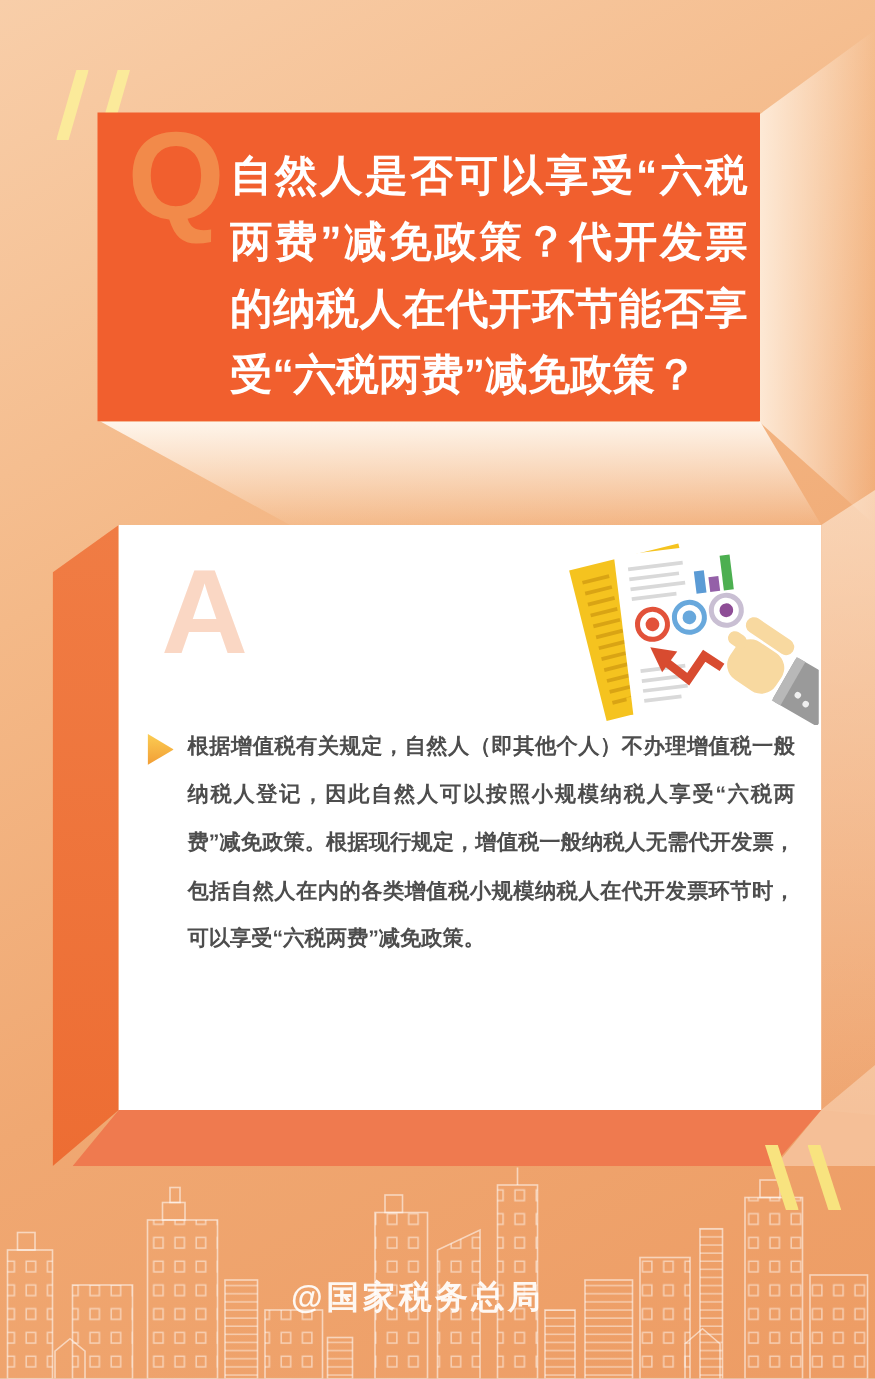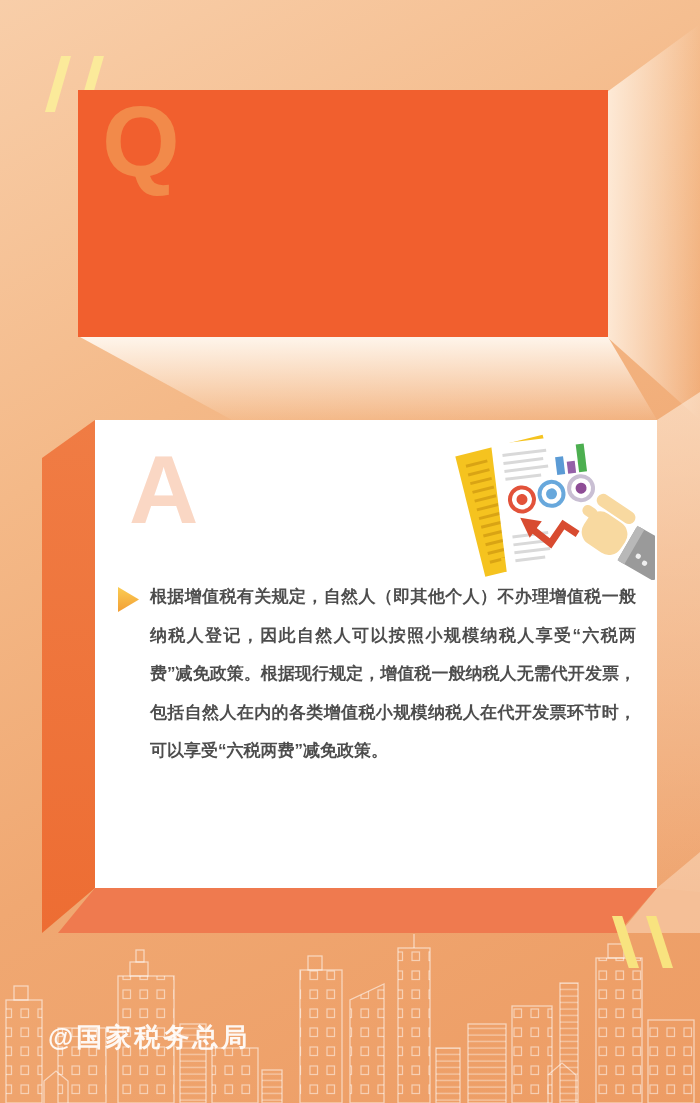--- a/index.html
+++ b/index.html
@@ -47,21 +47,21 @@
     color:#FAD7C4;line-height:1;}
   .illu{position:absolute;right:2px;top:14px;width:212px;height:146px;}
   .bullet{position:absolute;left:23px;top:167px;width:21px;height:25px;
     background:linear-gradient(180deg,#FBCD53,#F29E35);
     clip-path:polygon(0 0,100% 50%,0 100%);}
   .atext{position:absolute;left:55px;top:158px;width:486px;
     font-size:17px;font-weight:bold;color:#4D4D4D;line-height:38.5px;text-align:justify;}
 
   .skyline{position:absolute;left:0;bottom:0;width:700px;height:175px;}
   .watermark{position:absolute;left:0;top:1020px;width:620px;padding-left:48px;
-    box-sizing:border-box;text-align:left;font-size:26px;font-weight:bold;
+    box-sizing:border-box;text-align:center;font-size:26px;font-weight:bold;
     color:rgba(255,255,255,0.92);letter-spacing:3px;}
 </style>
 </head>
 <body>
 
 <div class="poster">
 
   <div class="beam beam-q-right"></div>
   <div class="beam beam-q-bottom"></div>
   <div class="beam beam-a-right"></div>
@@ -103,20 +103,21 @@
     </g>
   </svg>
 
   <div class="quote quote-open">
     <div class="tick"></div>
     <div class="tick"></div>
   </div>
 
   <div class="qbox">
     <div class="qmark">Q</div>
+    <div class="qtext">自然人是否可以享受“六税两费”减免政策？代开发票的纳税人在代开环节能否享受“六税两费”减免政策？</div>
   </div>
 
   <div class="a-spine"></div>
   <div class="a-floor"></div>
 
   <div class="acard">
     <div class="amark">A</div>
 
     <svg class="illu" viewBox="0 0 212 146">
 

